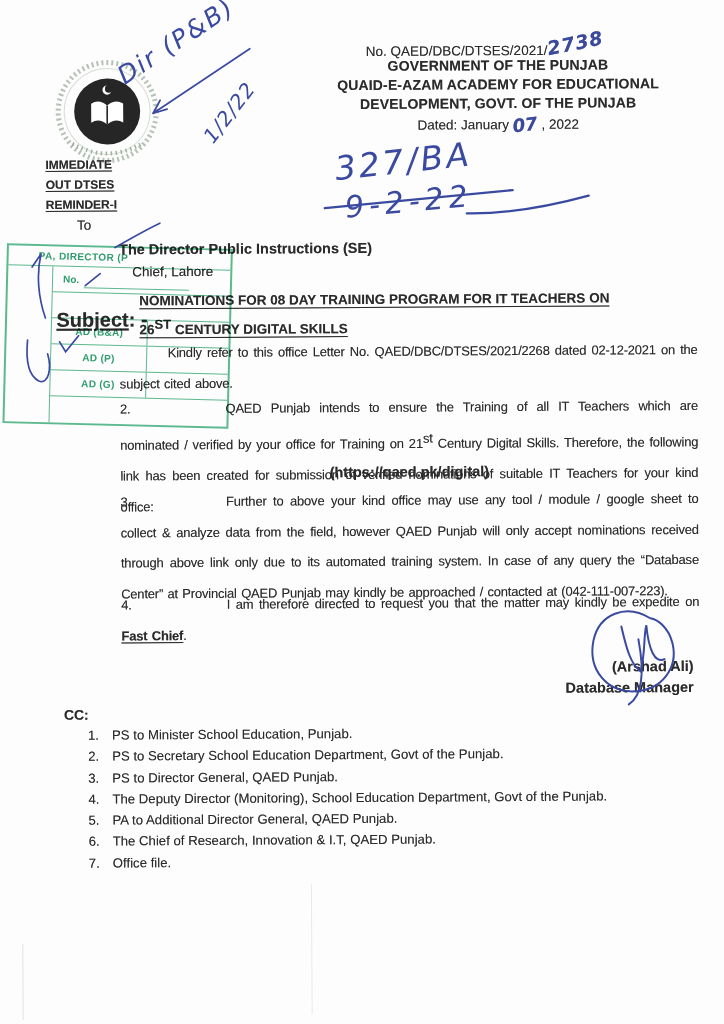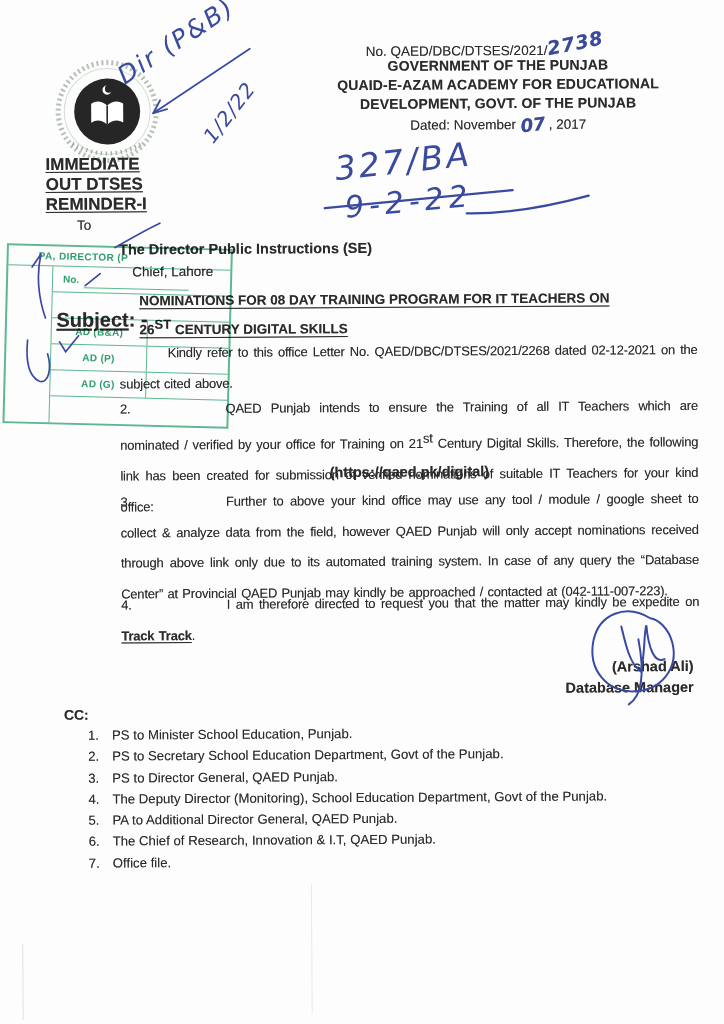--- a/index.html
+++ b/index.html
@@ -22,21 +22,21 @@
   
   .ink { color:#3a4aa0; font-family:"DejaVu Sans", sans-serif; font-style:italic; }
   .ink-no { display:inline-block; font-size:19px; transform:rotate(-11deg) translateY(-5px); font-weight:bold; letter-spacing:1px; }
   .ink-date { display:inline-block; font-size:18px; transform:rotate(-7deg) translateY(2px); font-weight:bold; }
   .officer-note { left:122px; top:62px; font-size:25px; transform:rotate(-33deg); transform-origin:left center; letter-spacing:2px; white-space:nowrap; }
   .note-date { left:200px; top:132px; font-size:20px; transform:rotate(-52deg); transform-origin:left top; letter-spacing:1px; white-space:nowrap; }
   .diary-no { left:336px; top:142px; font-size:33px; transform:rotate(-6deg); letter-spacing:3px; white-space:nowrap; }
   .diary-date { left:346px; top:184px; font-size:30px; transform:rotate(-5deg); letter-spacing:5px; white-space:nowrap; }
 
   
-  .priority { left:47px; top:153px; font-size:17px; font-weight:bold; line-height:20px; }
+  .priority { left:47px; top:153px; font-size:12px; font-weight:bold; line-height:20px; }
   .priority div { text-decoration:underline; text-underline-offset:2px; }
 
   
   .to-label { left:78px; top:216px; font-size:13.5px; }
   .addr-name { left:120px; top:240px; font-size:14.5px; font-weight:bold; }
   .addr-city { left:133px; top:263px; font-size:13.5px; }
 
   
   .stamp { left:8px; top:241px; width:222px; height:176px; transform:rotate(1.8deg);
            transform-origin:top left; z-index:5; mix-blend-mode:multiply;
@@ -94,23 +94,23 @@
       <span>No. QAED/DBC/DTSES/2021/</span><span class="ink ink-no">2738</span>
     </div>
 
     <div class="abs org txt">
       <div>GOVERNMENT OF THE PUNJAB</div>
       <div>QUAID-E-AZAM ACADEMY FOR EDUCATIONAL</div>
       <div>DEVELOPMENT, GOVT. OF THE PUNJAB</div>
     </div>
 
     <div class="abs date-line txt">
-      <span>Dated: November</span>
+      <span>Dated: January</span>
       <span class="ink ink-date">07</span>
-      <span>, 2017</span>
+      <span>, 2022</span>
     </div>
 
     <svg class="abs" style="left:54px; top:58px;" width="110" height="112" viewBox="0 0 110 112">
       <circle cx="55" cy="52" r="49" fill="none" stroke="#b4c1b4" stroke-width="5" stroke-dasharray="2 3"></circle>
       <circle cx="55" cy="52" r="43" fill="none" stroke="#d4dcd4" stroke-width="1"></circle>
       <circle cx="55" cy="52" r="33" fill="#262626"></circle>
       <circle cx="55" cy="30.5" r="4.6" fill="#ffffff"></circle>
       <circle cx="56.8" cy="29.2" r="3.9" fill="#262626"></circle>
       <path d="M39,44 Q47,39 55,46 Q63,39 71,44 L71,63 Q63,58 55,65 Q47,58 39,63 Z" fill="#ffffff"></path>
       <path d="M55,46 L55,65" stroke="#262626" stroke-width="1.6"></path>
@@ -165,21 +165,21 @@
     </div>
 
     <p class="para p1 txt">Kindly refer to this office Letter No. QAED/DBC/DTSES/2021/2268 dated 02-12-2021 on the subject cited above.</p>
 
     <p class="para p2 txt"><span>2.</span><span class="ptab"></span><span>QAED Punjab intends to ensure the Training of all IT Teachers which are nominated / verified by your office for Training on 21</span><sup>st</sup><span> Century Digital Skills. Therefore, the following link has been created for submission of verified nominations of suitable IT Teachers for your kind office:</span></p>
 
     <div class="abs link-line txt">(https://qaed.pk/digital)</div>
 
     <p class="para p3 txt"><span>3.</span><span class="ptab"></span><span>Further to above your kind office may use any tool / module / google sheet to collect &amp; analyze data from the field, however QAED Punjab will only accept nominations received through above link only due to its automated training system. In case of any query the “Database Center” at Provincial QAED Punjab may kindly be approached / contacted at (042-111-007-223).</span></p>
 
-    <p class="para p4 txt"><span>4.</span><span class="ptab"></span><span>I am therefore directed to request you that the matter may kindly be expedite on </span><span class="emph">Track Track</span><span>.</span></p>
+    <p class="para p4 txt"><span>4.</span><span class="ptab"></span><span>I am therefore directed to request you that the matter may kindly be expedite on </span><span class="emph">Fast Chief</span><span>.</span></p>
 
     <div class="abs sig txt">
       <div>(Arshad Ali)</div>
       <div>Database Manager</div>
     </div>
 
     <div class="abs cc-label txt">CC:</div>
     <ol class="abs cc-list txt">
       <li>PS to Minister School Education, Punjab.</li>
       <li>PS to Secretary School Education Department, Govt of the Punjab.</li>

